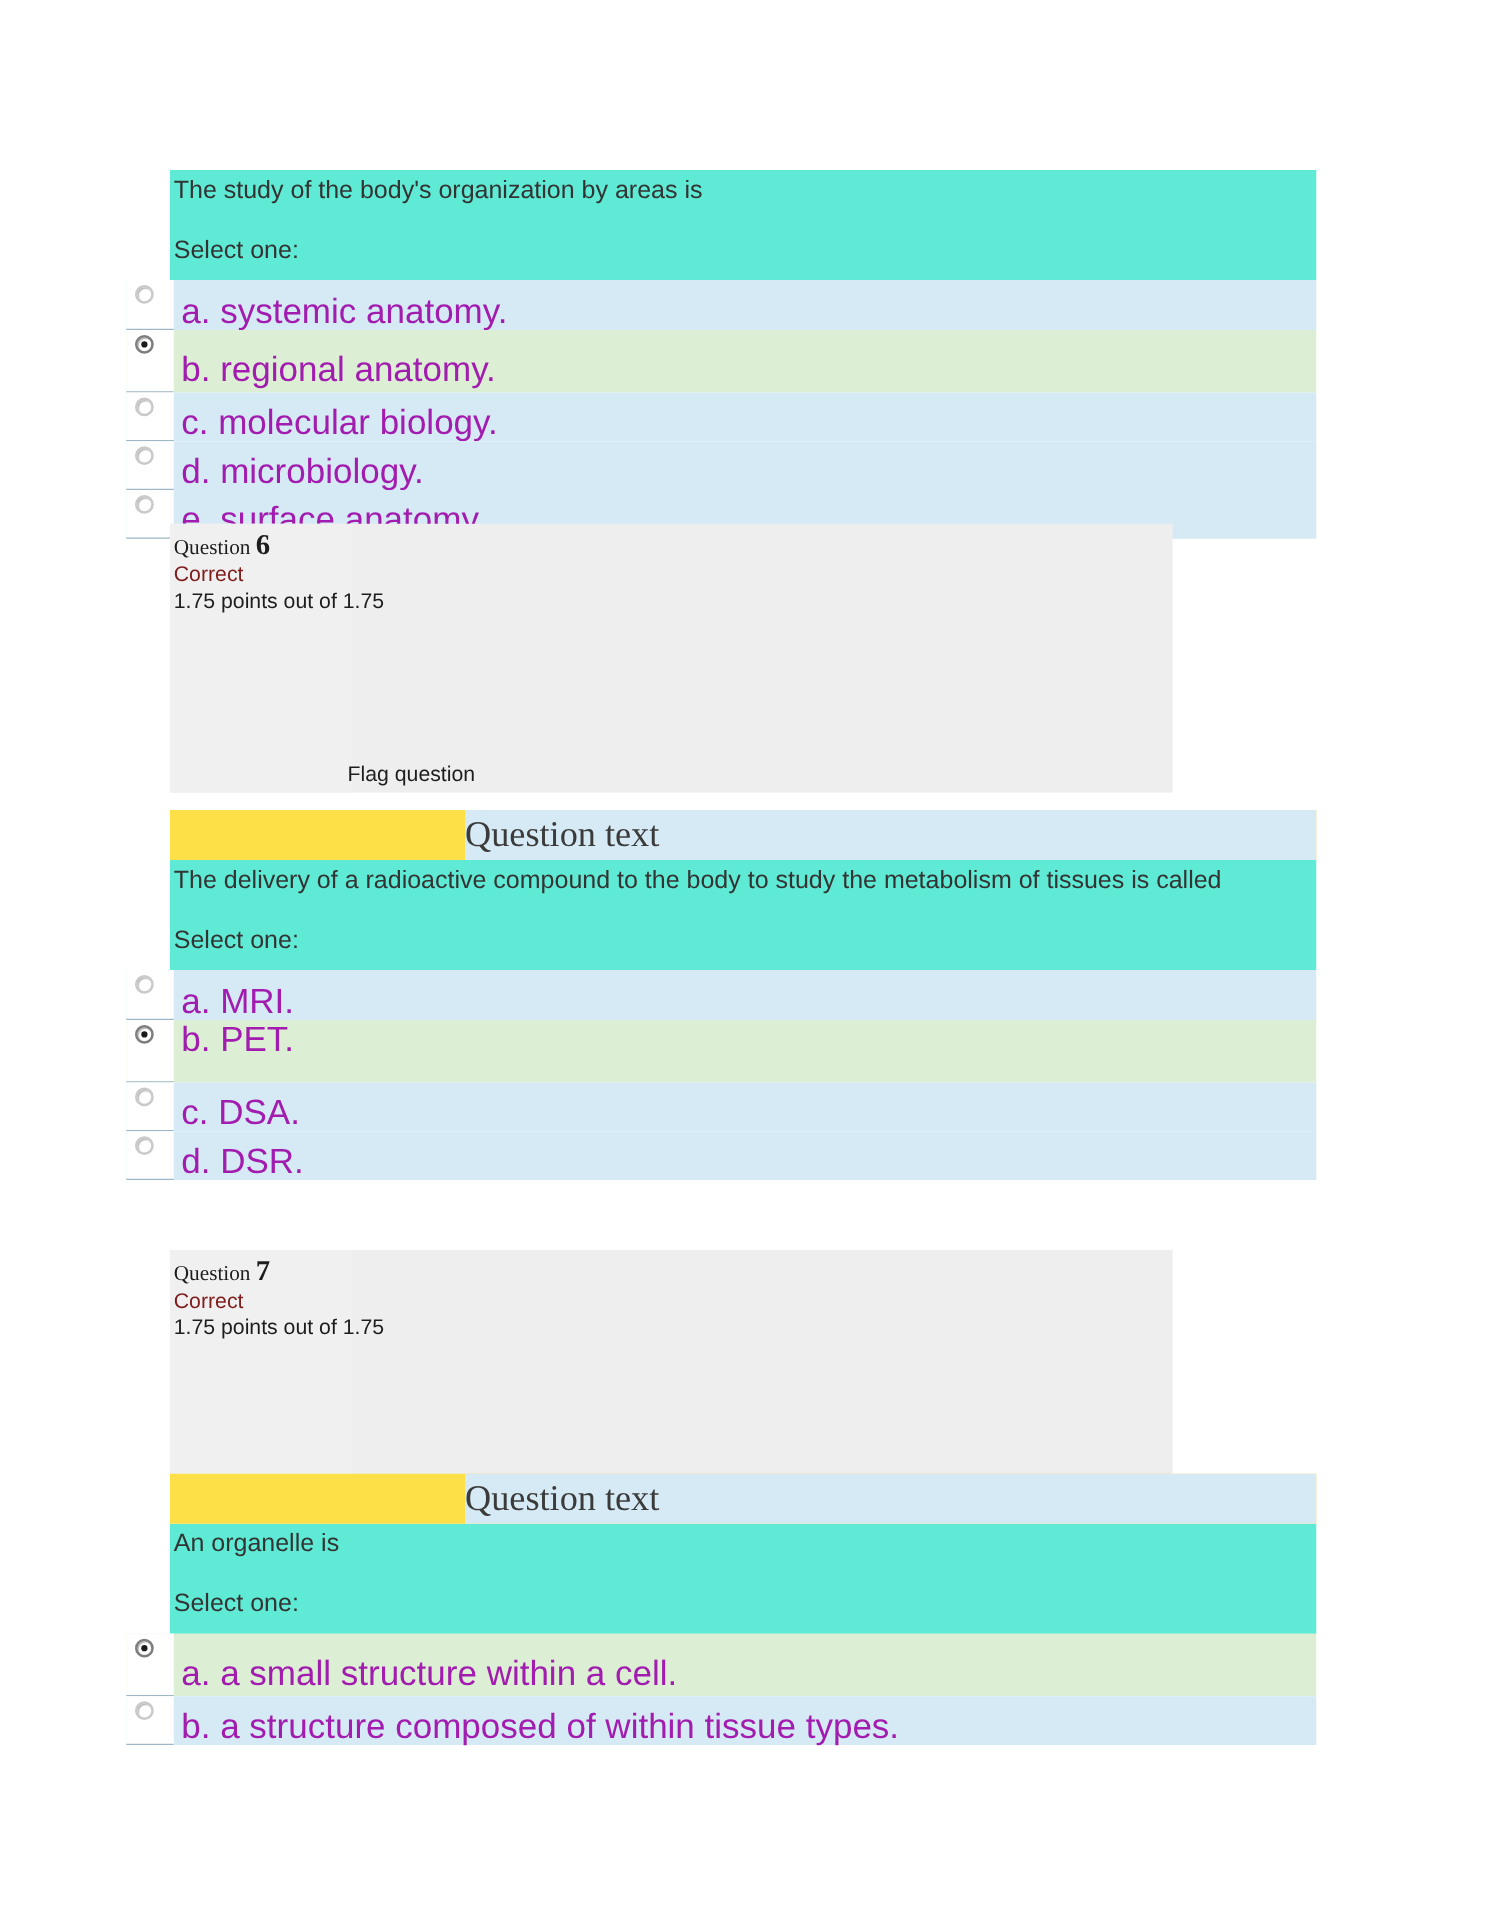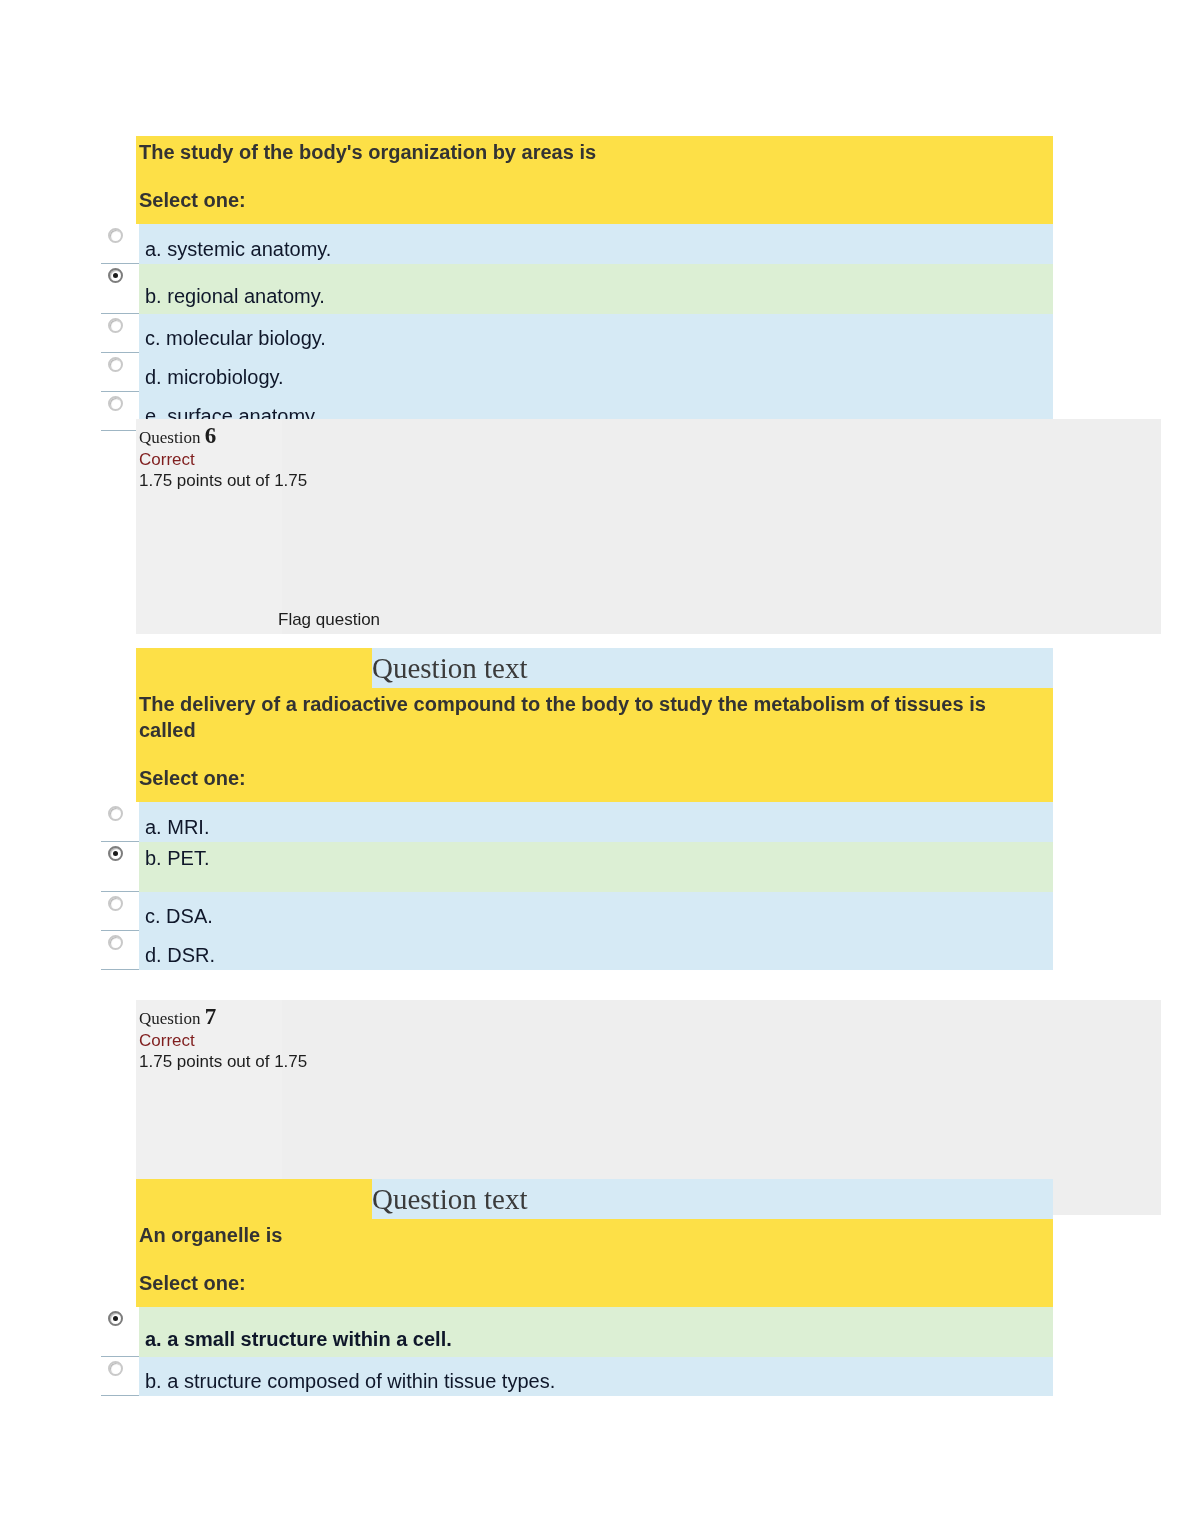--- a/index.html
+++ b/index.html
@@ -55,43 +55,42 @@
     font-size: 29px;
     line-height: 36px;
     color: #3b3b3b;
     white-space: nowrap;
   }
 
   
   .stem {
     margin-left: 35px;
     width: 917px;
-    background: #fde047;
+    background: #5eead4;
     font-size: 20px;
     line-height: 26px;
     color: #333333;
     padding: 0;
-    font-weight: bold;
   }
   .stem .line {
     padding: 3px 0 3px 3px;
   }
   .stem .gap {
     height: 16px;
   }
 
   
   .opt {
     position: relative;
     width: 952px;
     min-height: 39px;
     background: #d6eaf5;
-    font-size: 20px;
+    font-size: 28px;
     line-height: 24px;
-    color: #0f172a;
+    color: #a21caf;
   }
   .opt.correct {
     background: #dcefd4;
   }
   .opt .radiocell {
     position: absolute;
     left: 0;
     top: 0;
     width: 38px;
     height: 100%;
@@ -128,21 +127,21 @@
     position: absolute;
     left: 44px;
     bottom: 3px;
     white-space: nowrap;
   }
 
   
   .info {
     position: absolute;
     left: 136px;
-    width: 1025px;
+    width: 802px;
     background: #eeeeee;
   }
   .info .leftcol {
     position: absolute;
     left: 0; top: 0;
     width: 146px;
     height: 100%;
     background: #f0f0f0;
   }
   .info .meta {
@@ -314,21 +313,21 @@
       <div class="line">An organelle is</div>
       <div class="gap"></div>
       <div class="line">Select one:</div>
       <div style="height:8px;"></div>
     </div>
 
     <div class="opt correct" style="height:50px;">
       <div class="radiocell">
         <span class="radio on"></span>
       </div>
-      <span class="otext" style="bottom:6px;font-weight:bold;">a. a small structure within a cell.</span>
+      <span class="otext" style="bottom:6px;">a. a small structure within a cell.</span>
     </div>
 
     <div class="opt" style="height:39px;">
       <div class="radiocell">
         <span class="radio"></span>
       </div>
       <span class="otext">b. a structure composed of within tissue types.</span>
     </div>
   </div>
 

